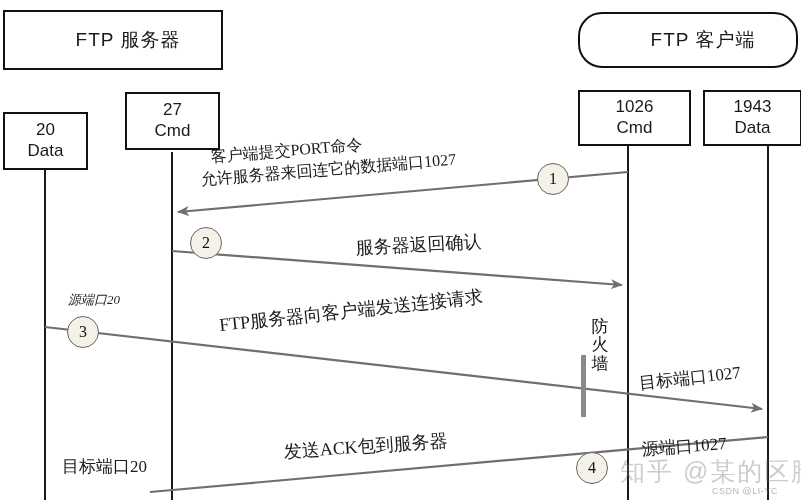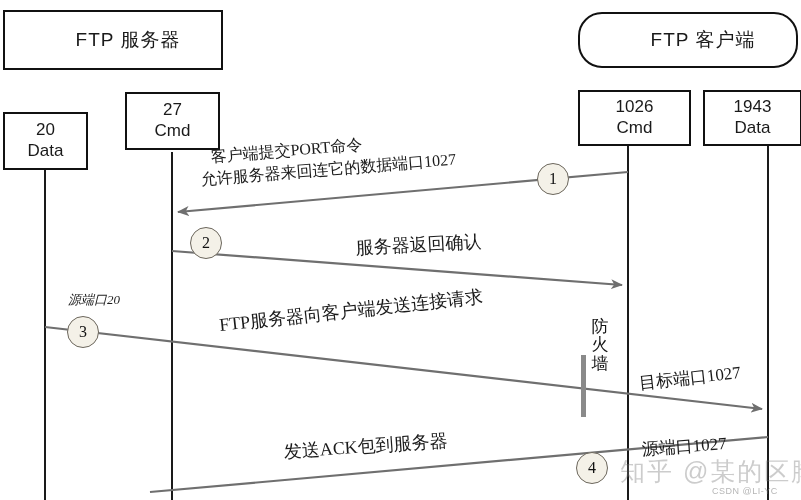--- a/index.html
+++ b/index.html
@@ -146,20 +146,21 @@
 
   <div class="msg-label" style="left:210px; top:147px; transform: rotate(-4.6deg);">客户端提交PORT命令</div>
   <div class="msg-label" style="left:200px; top:170px; transform: rotate(-4.6deg);">允许服务器来回连它的数据端口1027</div>
 
   <div class="msg-label" style="left:355px; top:236px; transform: rotate(-3.0deg); font-size:18px;">服务器返回确认</div>
 
   <div class="msg-label" style="left:68px; top:291px; font-size:13px;font-style:italic;">源端口20</div>
   <div class="msg-label" style="left:218px; top:313px; transform: rotate(-6.2deg); font-size:18px;">FTP服务器向客户端发送连接请求</div>
   <div class="msg-label" style="left:638px; top:372px; transform: rotate(-6.2deg); font-size:17px;">目标端口1027</div>
 
+  <div class="msg-label" style="left:62px; top:455px; font-size:17px;">目标端口20</div>
   <div class="msg-label" style="left:283px; top:440px; transform: rotate(-4.0deg); font-size:18px;">发送ACK包到服务器</div>
   <div class="msg-label" style="left:641px; top:438px; transform: rotate(-4.0deg); font-size:17px;">源端口1027</div>
 
   <div class="firewall-bar" style="left:581px; top:355px; width:5px; height:62px;"></div>
   <div class="firewall-label" style="left:590px; top:318px;">
     <span>防</span><br>
     <span>火</span><br>
     <span>墙</span>
   </div>
 

